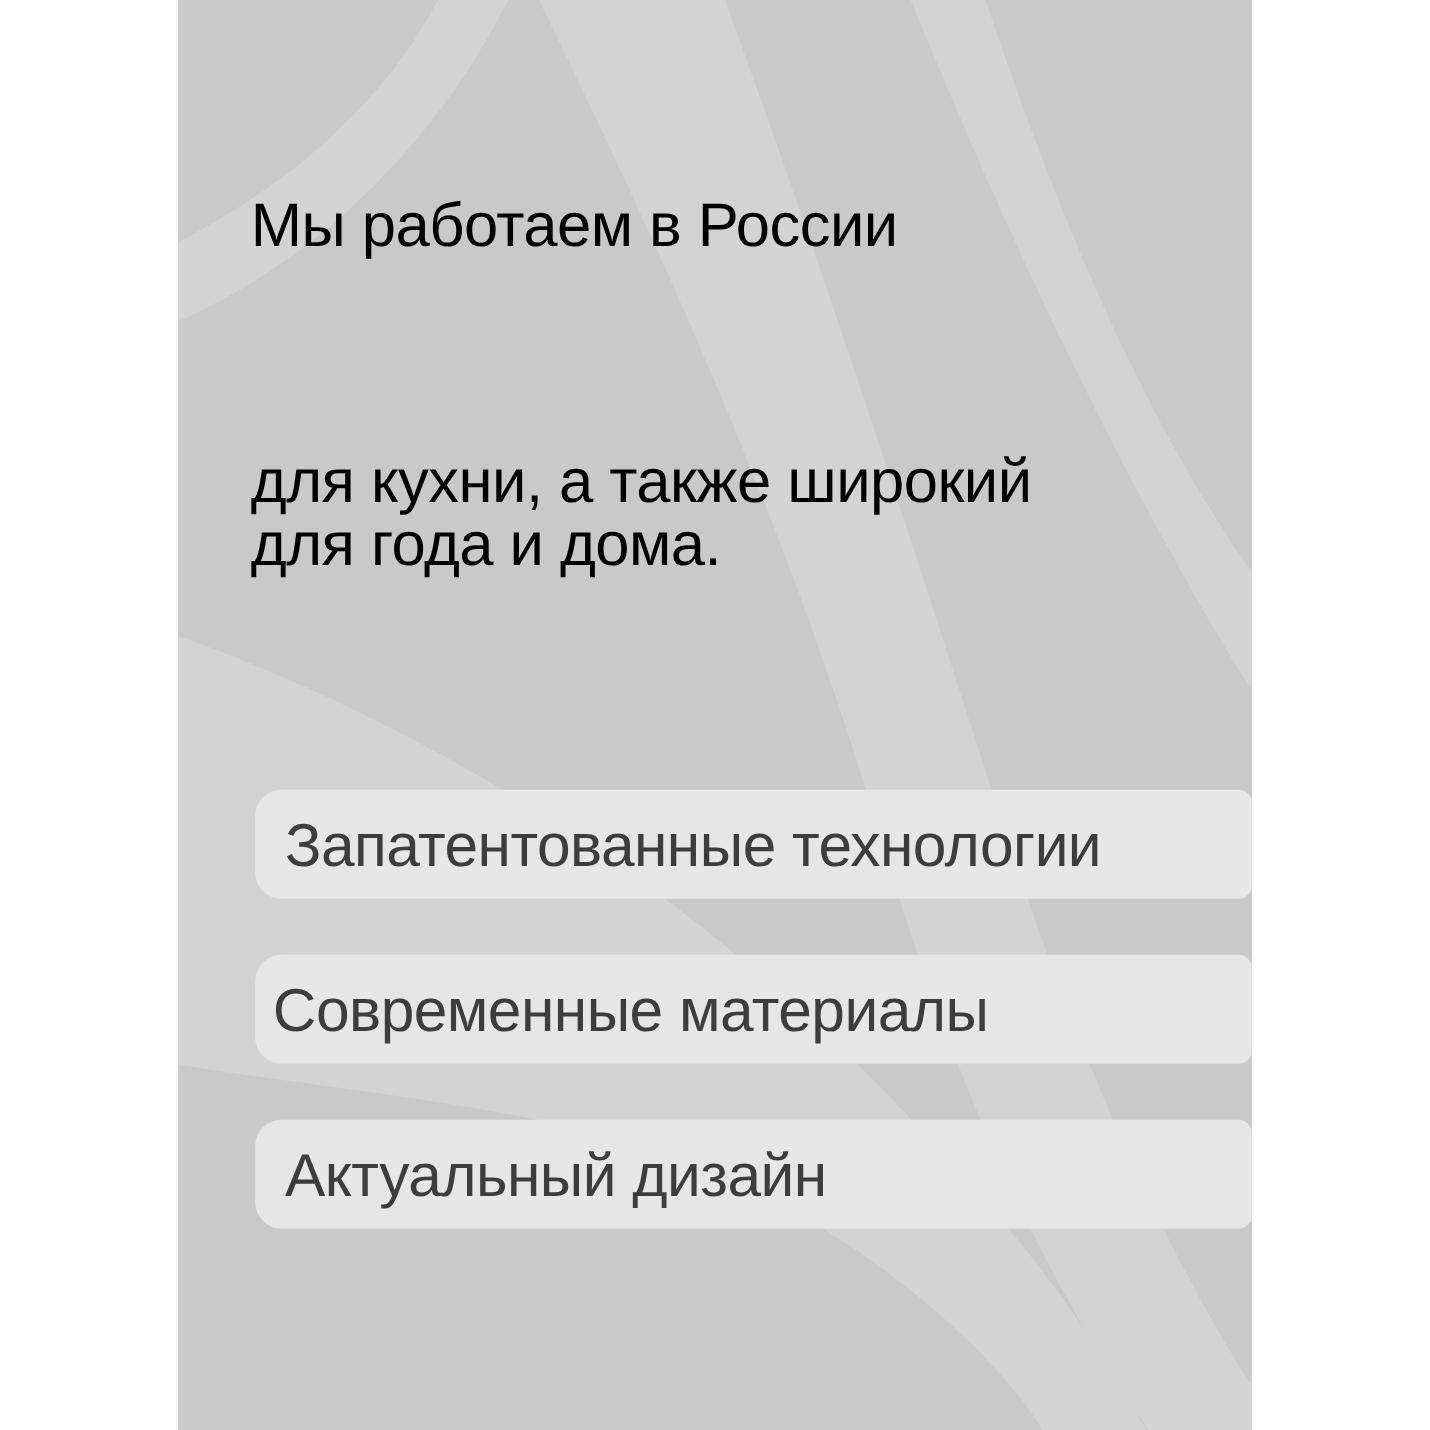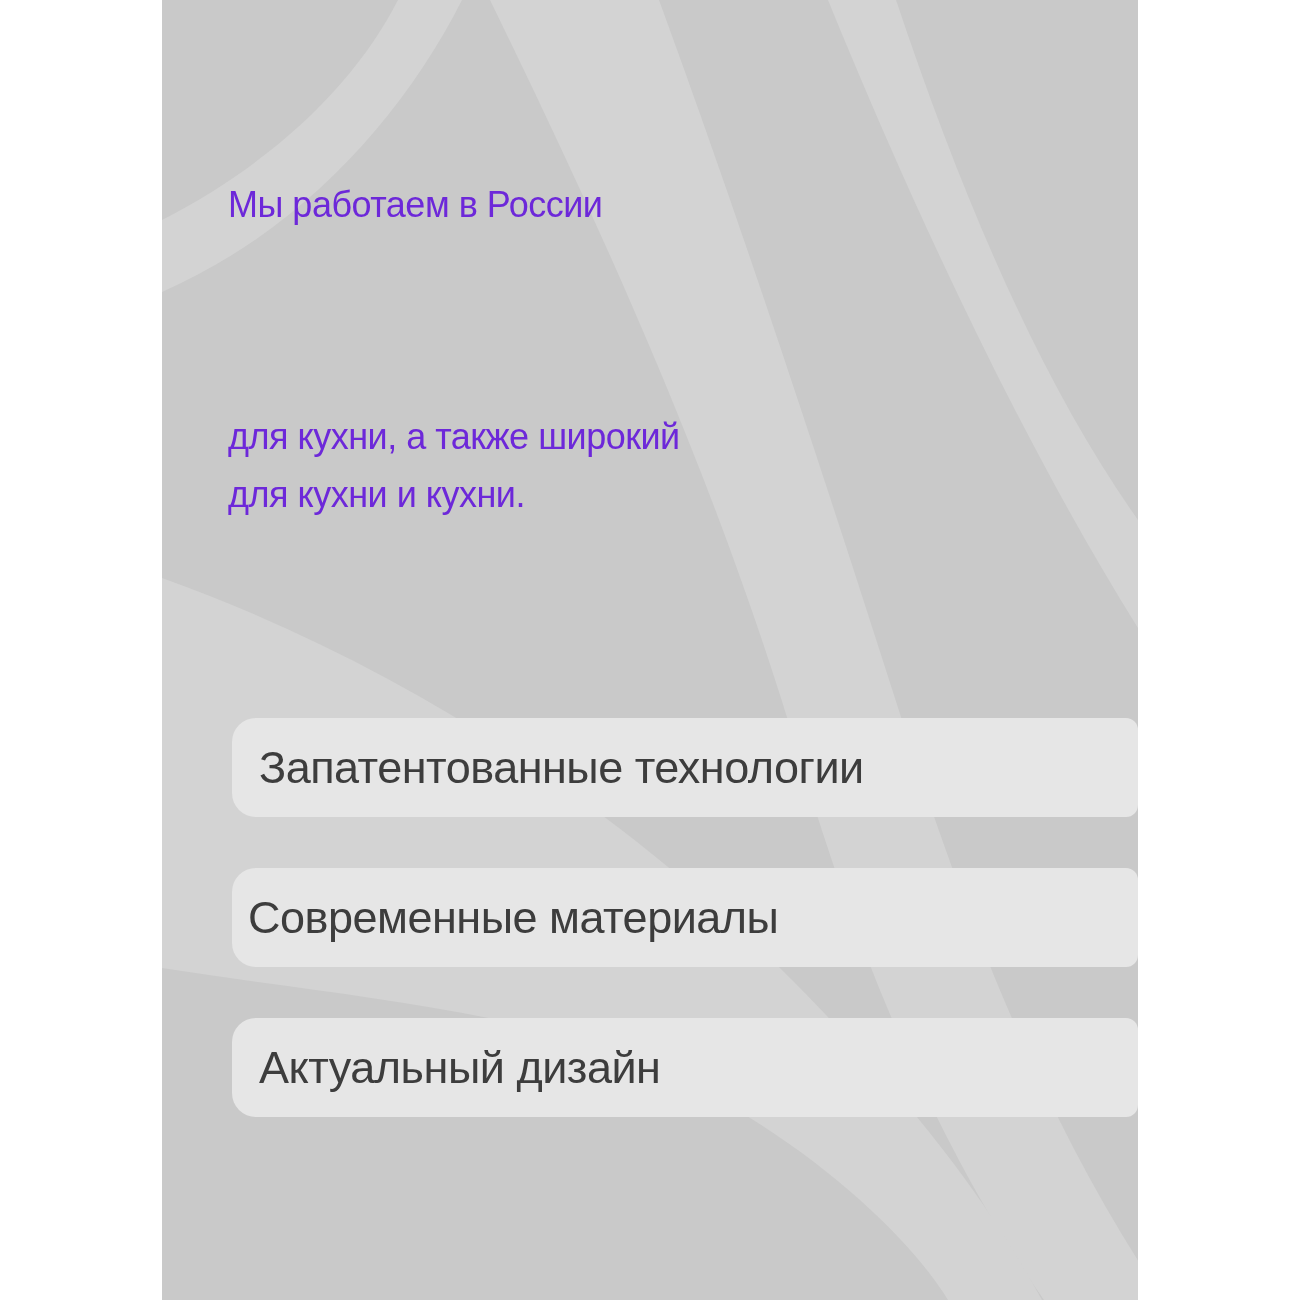--- a/index.html
+++ b/index.html
@@ -28,22 +28,22 @@
     position: absolute;
     left: 0;
     top: 0;
     width: 976px;
     height: 1300px;
     display: block;
   }
   .textblock {
     position: absolute;
     left: 66px;
-    color: #6d28d9;
-    font-size: 36px;
+    color: #000000;
+    font-size: 56px;
     line-height: 58px;
     letter-spacing: -0.5px;
     white-space: nowrap;
   }
   .textblock .tline { display: block; }
   .intro { top: 176px; }
   .about { top: 408px; }
   .pill {
     position: absolute;
     left: 70px;
@@ -54,21 +54,21 @@
     display: flex;
     align-items: center;
     padding-left: 27px;
     box-sizing: border-box;
   }
   .pill-1 { top: 718px; }
   .pill-2 { top: 868px; padding-left: 16px; }
   .pill-3 { top: 1018px; align-items: center; }
   .pill-label {
     color: #3d3d3d;
-    font-size: 45px;
+    font-size: 55px;
     letter-spacing: -0.5px;
     white-space: nowrap;
   }
   .band { fill: #d3d3d3; }
 </style>
 </head>
 <body>
 
 <div class="stage">
   <div class="card">
@@ -103,21 +103,21 @@
            C 140 230 240 118 300 0
            Z"></path>
     </svg>
 
     <div class="textblock intro">
       <span class="tline">Мы работаем в России</span>
     </div>
 
     <div class="textblock about">
       <span class="tline">для кухни, а также широкий</span>
-      <span class="tline">для кухни и кухни.</span>
+      <span class="tline">для года и дома.</span>
     </div>
 
     <div class="pill pill-1">
       <span class="pill-label">Запатентованные технологии</span>
     </div>
 
     <div class="pill pill-2">
       <span class="pill-label">Современные материалы</span>
     </div>
 

